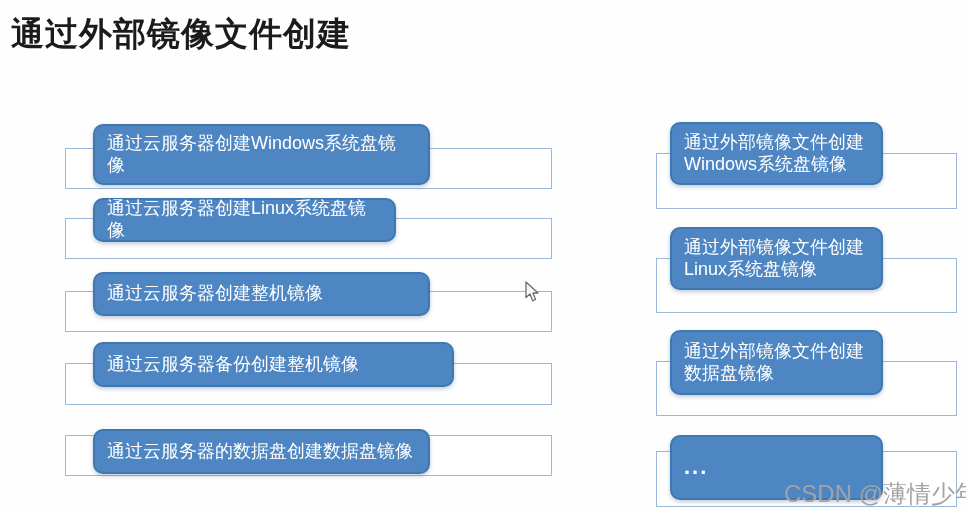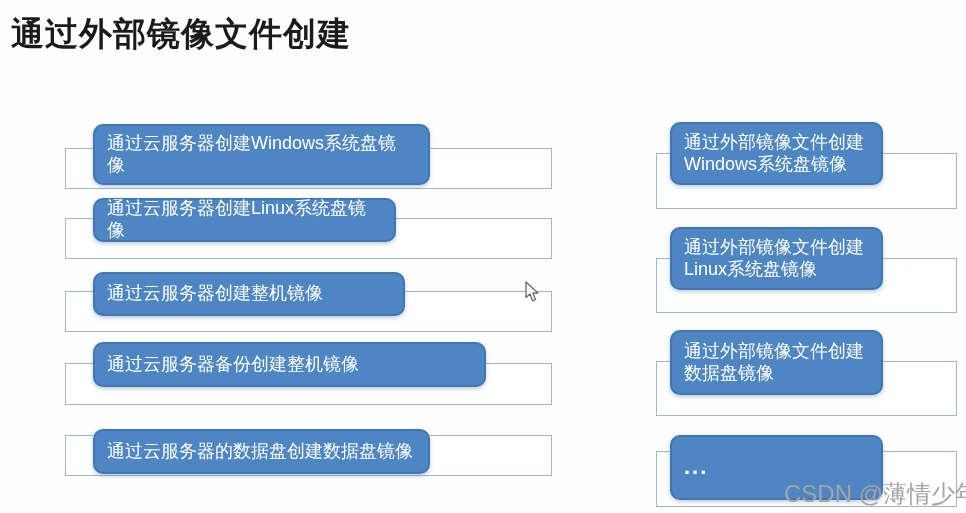--- a/index.html
+++ b/index.html
@@ -40,23 +40,23 @@
     box-shadow:0 2px 4px rgba(50,80,120,0.30);
   }
   .card.dots{font-size:22px;font-weight:bold;letter-spacing:2px;}
 
   
   .u-l1{left:65px;top:148px;width:487px;height:41px}
   .c-l1{left:93px;top:124px;width:337px;height:61px}
   .u-l2{left:65px;top:218px;width:487px;height:41px}
   .c-l2{left:93px;top:198px;width:303px;height:44px}
   .u-l3{left:65px;top:291px;width:487px;height:41px}
-  .c-l3{left:93px;top:272px;width:312px;height:44px}
+  .c-l3{left:93px;top:272px;width:337px;height:44px}
   .u-l4{left:65px;top:363px;width:487px;height:42px}
-  .c-l4{left:93px;top:342px;width:393px;height:45px}
+  .c-l4{left:93px;top:342px;width:361px;height:45px}
   .u-l5{left:65px;top:435px;width:487px;height:41px}
   .c-l5{left:93px;top:429px;width:337px;height:45px}
 
   
   .u-r1{left:656px;top:153px;width:301px;height:56px}
   .c-r1{left:670px;top:122px;width:213px;height:63px}
   .u-r2{left:656px;top:258px;width:301px;height:55px}
   .c-r2{left:670px;top:227px;width:213px;height:63px}
   .u-r3{left:656px;top:361px;width:301px;height:55px}
   .c-r3{left:670px;top:330px;width:213px;height:65px}

